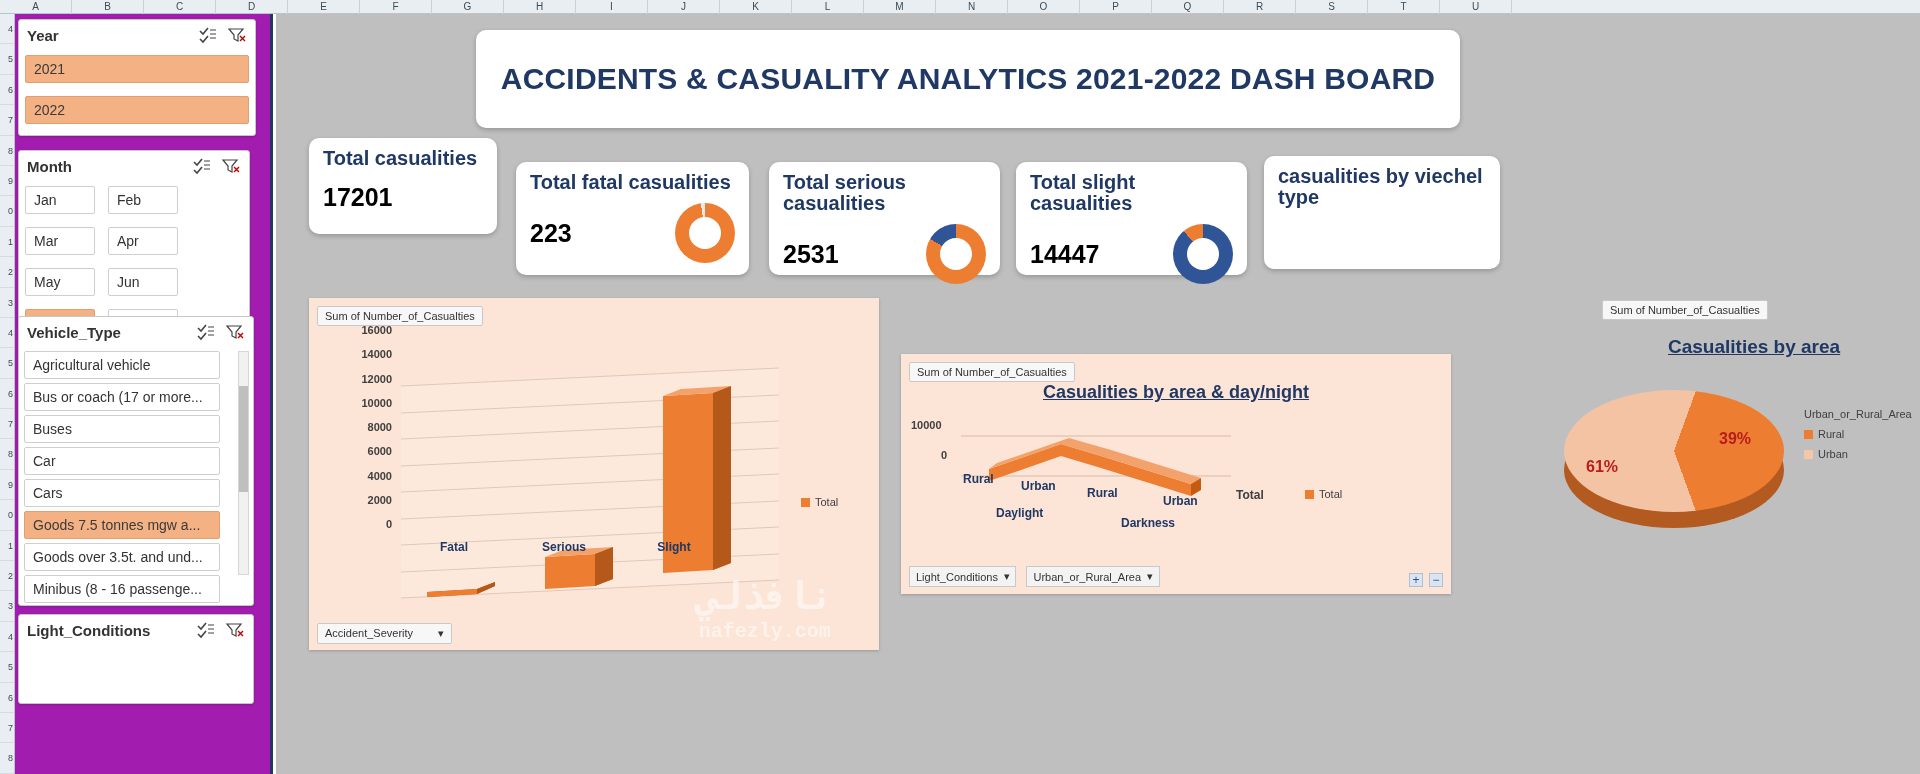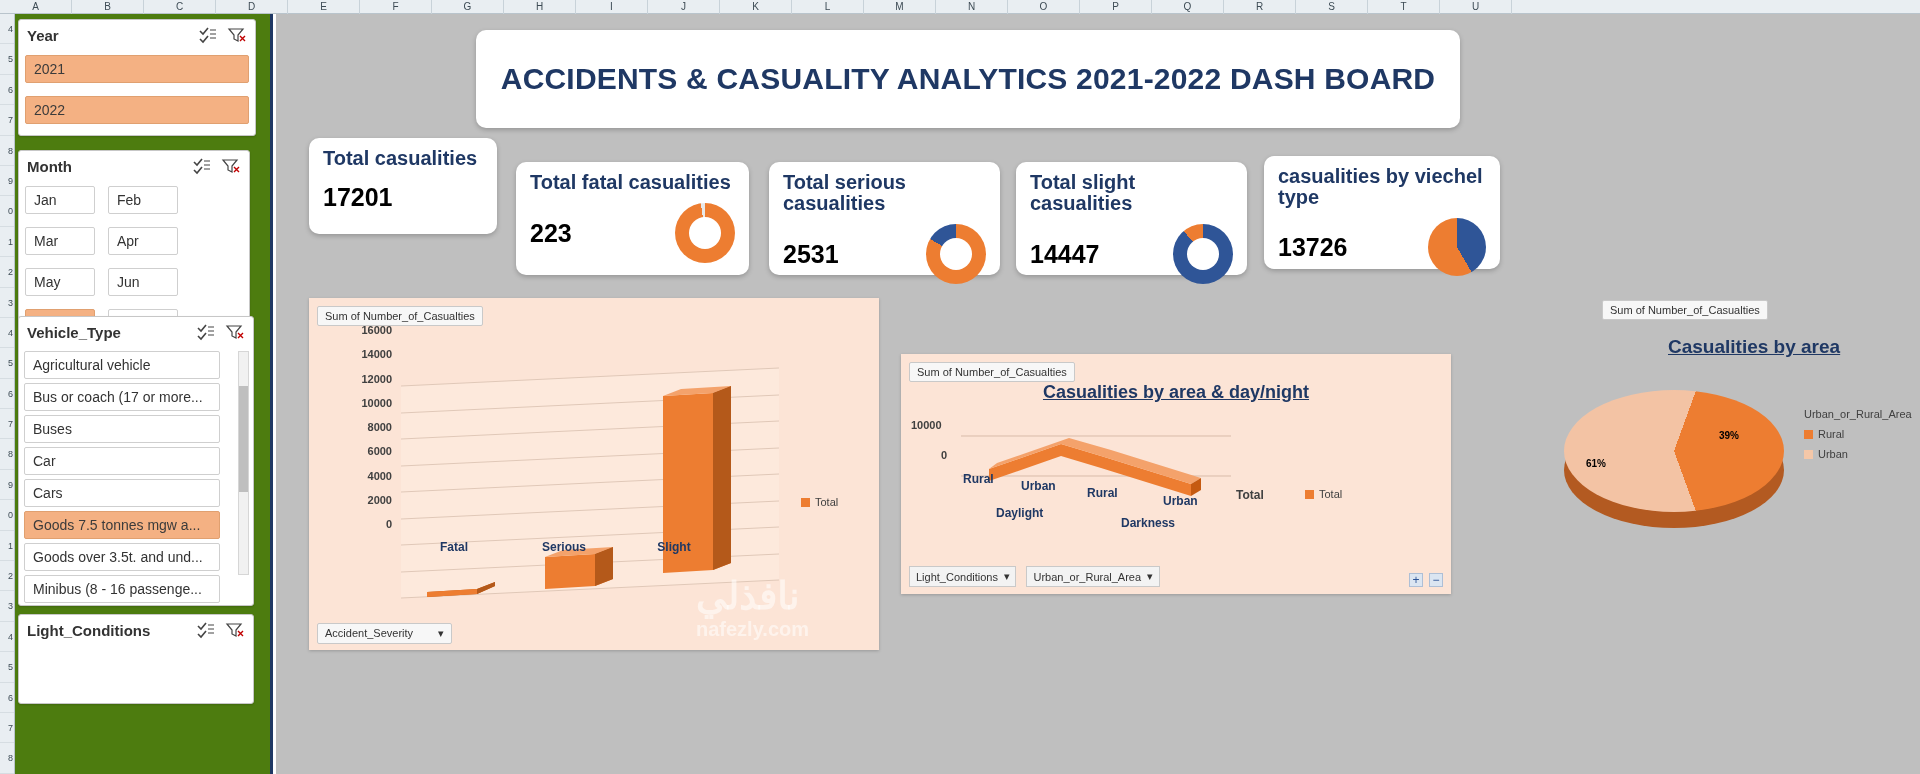--- a/index.html
+++ b/index.html
@@ -51,21 +51,21 @@
     text-align: right;
     padding-right: 1px;
     line-height: 30px;
   }
 
   
   .left-pane {
     position: absolute;
     top: 14px; left: 15px;
     width: 258px; height: 760px;
-    background: #4d7c0f;
+    background: #a21caf;
     border-right: 3px solid #1f3864;
     overflow: hidden;
   }
   .slicer {
     position: absolute;
     background: #ffffff;
     border: 1px solid #c7c7c7;
     border-radius: 3px;
     box-shadow: 0 1px 2px rgba(0,0,0,0.18);
   }
@@ -250,35 +250,36 @@
     position: absolute; top: 22px; left: 0; width: 220px; height: 116px;
     border-radius: 50%;
     background: #b35a21;
   }
   .pie-3d-top {
     position: absolute; top: 0; left: 0; width: 220px; height: 122px;
     border-radius: 50%;
     background: conic-gradient(from 20deg, #ed7d31 0deg 140deg, #f3c3a4 140deg 360deg);
   }
   .pie-pct {
-    position: absolute; font-size: 10px; font-weight: bold; color: #000000;
+    position: absolute; font-size: 16px; font-weight: bold; color: #b91c1c;
   }
   .pie-legend {
     position: absolute; top: 108px; left: 468px;
     font-size: 11px; color: #404040;
   }
   .pie-legend .row { display: flex; align-items: center; gap: 5px; margin-bottom: 8px; white-space: nowrap; }
   .pie-legend .sw { width: 9px; height: 9px; display: inline-block; }
 
   
   .watermark {
     position: absolute; left: 420px; top: 560px;
     color: rgba(255,255,255,0.55);
     font-size: 38px; font-weight: bold;
     pointer-events: none;
+    font-family: Liberation Mono, monospace;
   }
   .watermark .sub { font-size: 20px; text-align: center; }
 </style>
 </head>
 <body>
 
 <div id="app">
 
   <div class="col-header-strip">
     <div class="cell">A</div>
@@ -480,24 +481,20 @@
     <div class="card kpi" id="kpi-slight">
       <div class="label">Total slight casualities</div>
       <div class="kpi-row">
         <div class="value">14447</div>
         <div class="donut" style="background: conic-gradient(#2f5597 0deg 320deg, #ed7d31 320deg 360deg);"></div>
       </div>
     </div>
 
     <div class="card kpi" id="kpi-vehicle">
       <div class="label">casualities by viechel type</div>
-      <div class="kpi-row">
-        <div class="value">13726</div>
-        <div class="pie-small" style="background: conic-gradient(#2f5597 0deg 150deg, #ed7d31 150deg 360deg);"></div>
-      </div>
     </div>
 
     <div id="chart-bar">
       <div class="field-pill" style="top:8px; left:8px;">Sum of Number_of_Casualties</div>
 
       <div class="bar-plot">
         <svg width="570" height="280" viewBox="0 0 570 280">
 
           <polygon points="92,28 470,10 470,222 92,240" fill="#fde9dc" stroke="none"></polygon>
           <g stroke="#e0c8b8" stroke-width="1">

